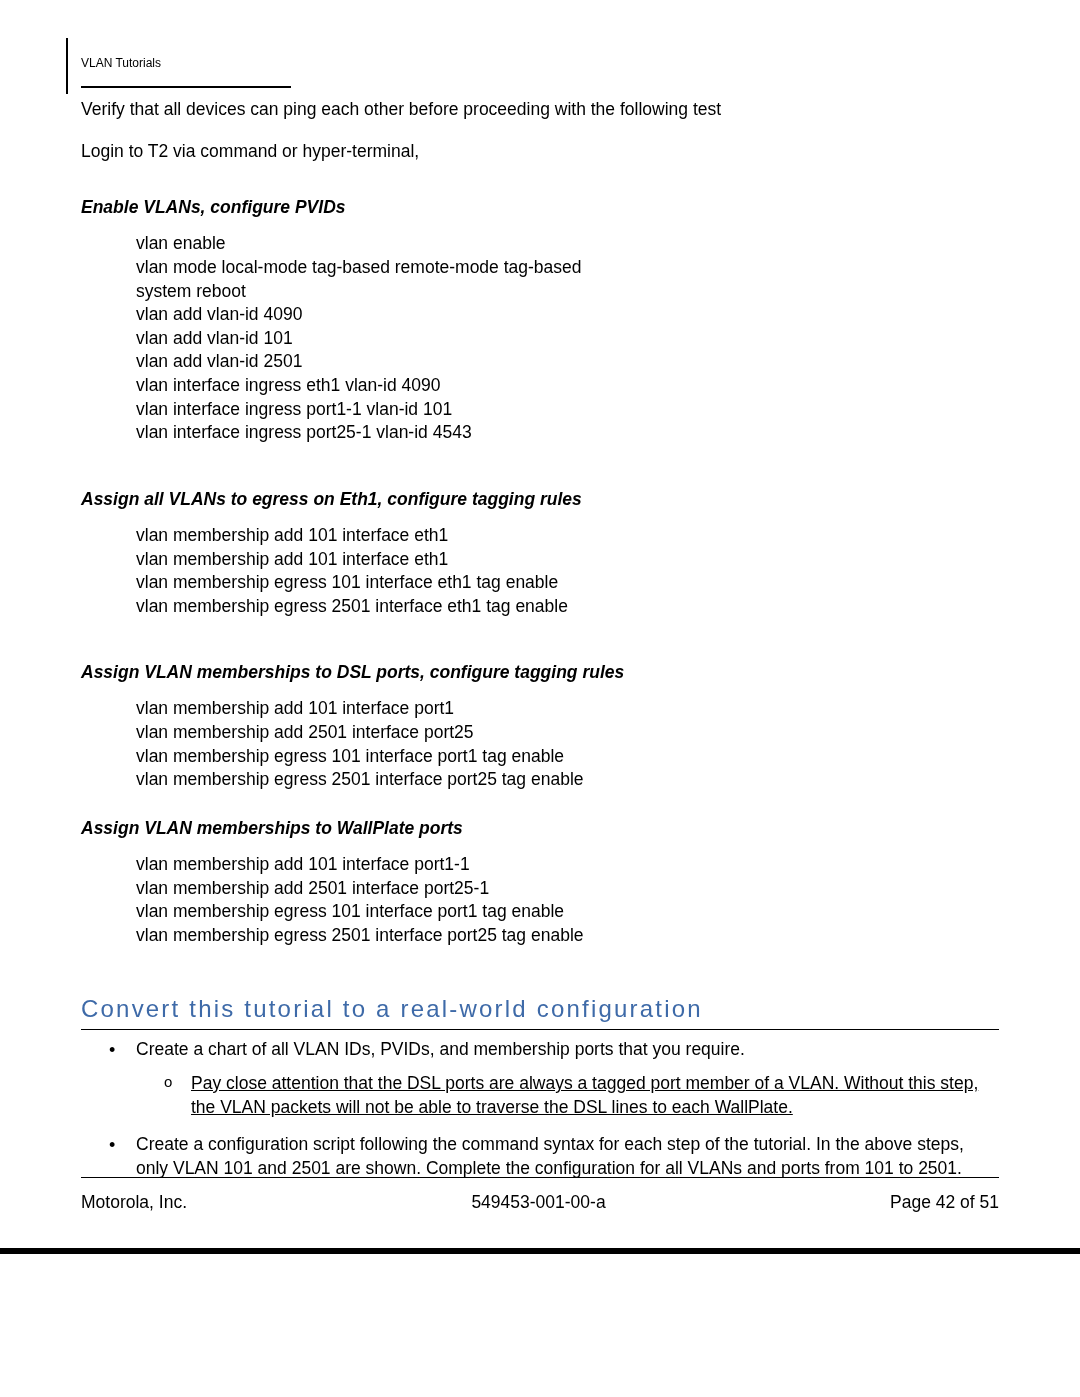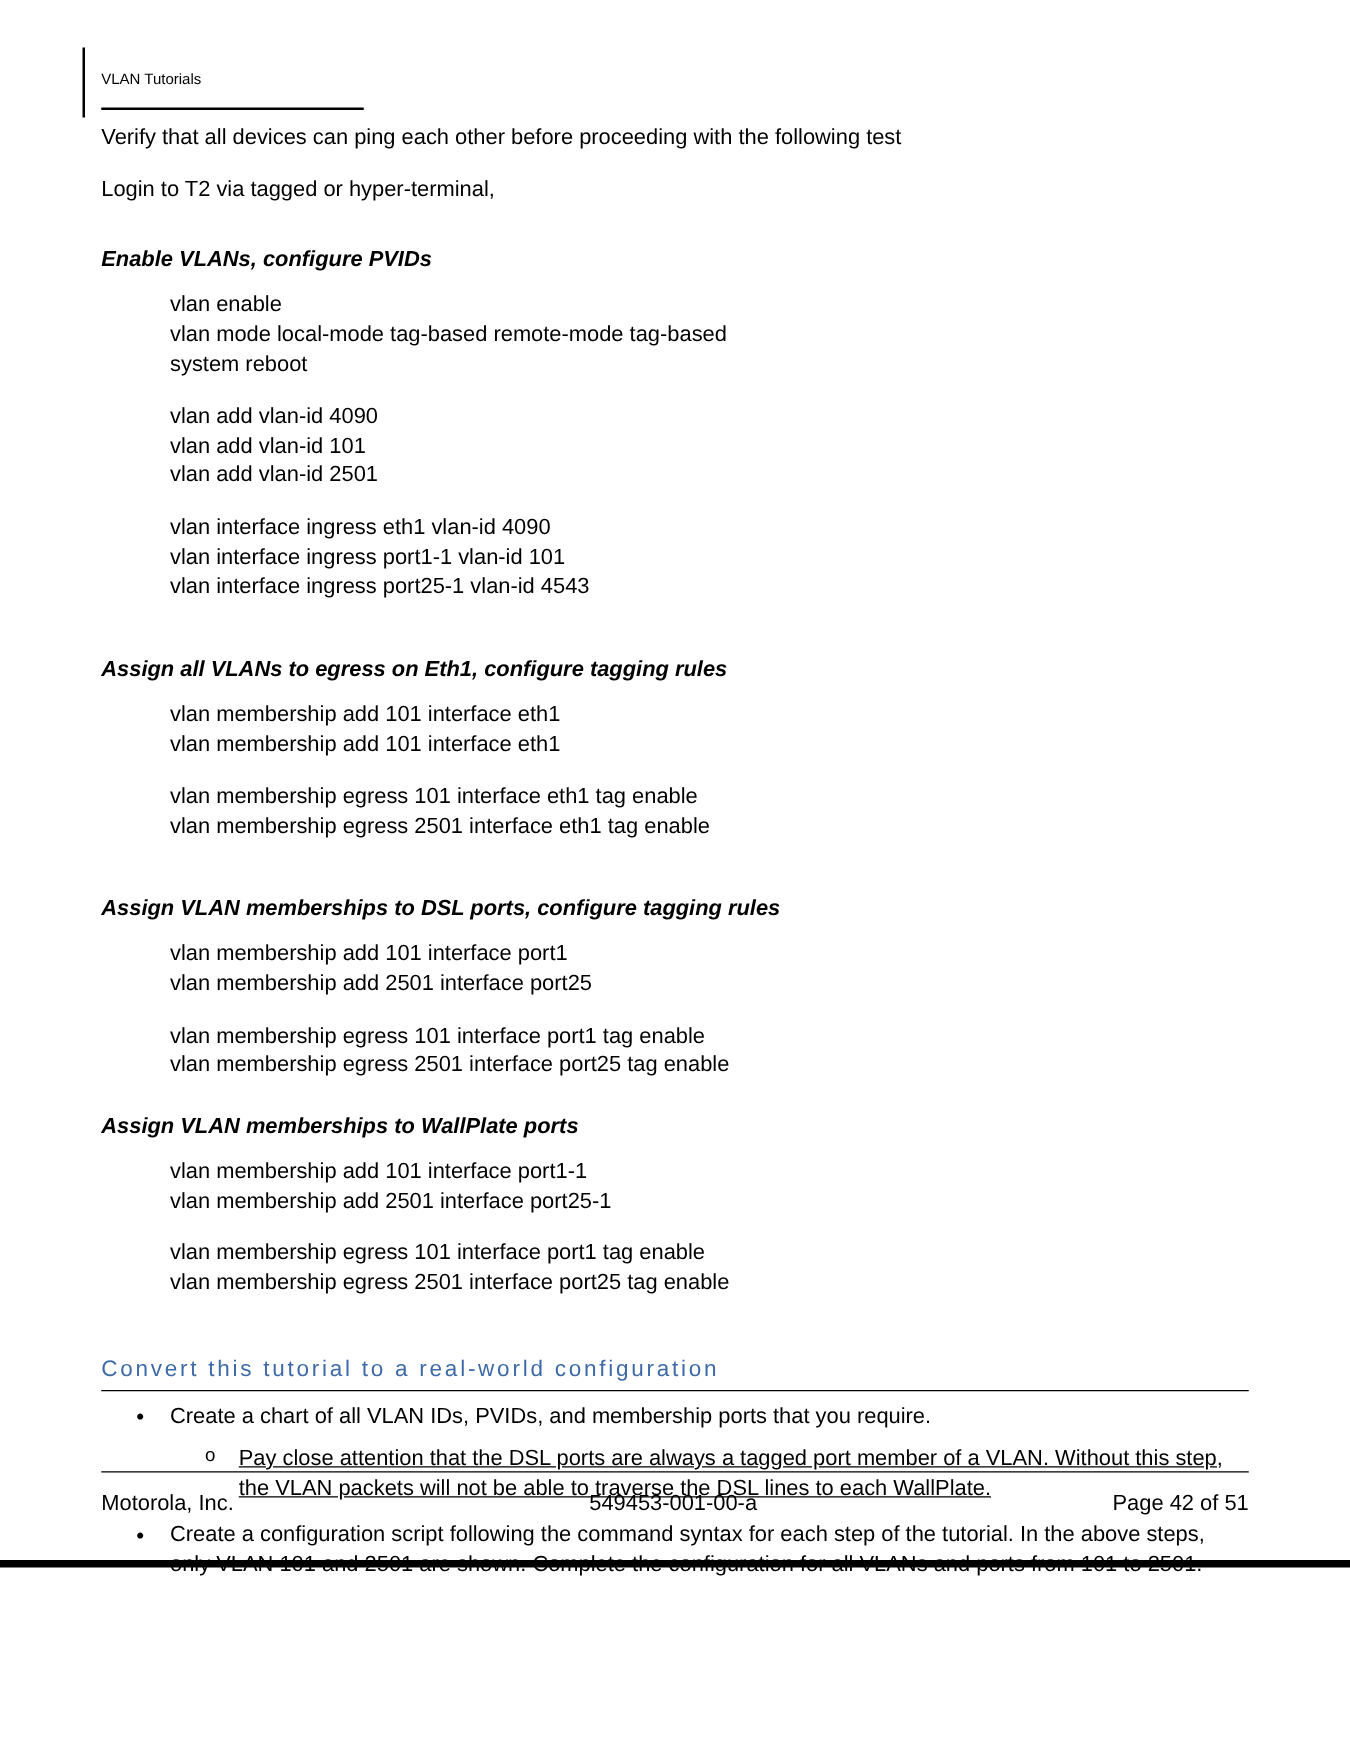--- a/index.html
+++ b/index.html
@@ -38,28 +38,27 @@
   .p{margin:0 0 0 0; line-height:1.35}
   .para{margin-top:2px}
   .sec-head{
     font-weight:bold;
     font-style:italic;
     margin-top:34px;
     margin-bottom:14px;
   }
   .cmd-block{
     margin-left:55px;
-    margin-top:18px;
     line-height:1.35;
   }
   .cmd-block.first{margin-top:0}
   .h2-convert{
     color:#3e6aa8;
     letter-spacing:2.2px;
-    font-size:18px;
+    font-size:24px;
     margin-top:48px;
     margin-bottom:6px;
     font-weight:normal;
   }
   .hr-under{
     height:0;border-top:1.5px solid #000;
     margin-bottom:8px;
   }
   ul.bul{
     list-style:none;margin:0 0 0 0;padding:0;
@@ -114,21 +113,21 @@
 
   <div class="hdr">
     <div class="hdr-vline"></div>
     <div class="hdr-title">VLAN Tutorials</div>
     <div class="hdr-hline"></div>
   </div>
 
   <div class="content">
     <div class="p para">Verify that all devices can ping each other before proceeding with the following test</div>
     <div style="height:18px"></div>
-    <div class="p">Login to T2 via tagged or hyper-terminal,</div>
+    <div class="p">Login to T2 via command or hyper-terminal,</div>
 
     <div class="sec-head">Enable VLANs, configure PVIDs</div>
     <div class="cmd-block first">
       <div class="p">vlan enable</div>
       <div class="p">vlan mode local-mode tag-based remote-mode tag-based</div>
       <div class="p">system reboot</div>
     </div>
     <div class="cmd-block">
       <div class="p">vlan add vlan-id 4090</div>
       <div class="p">vlan add vlan-id 101</div>

